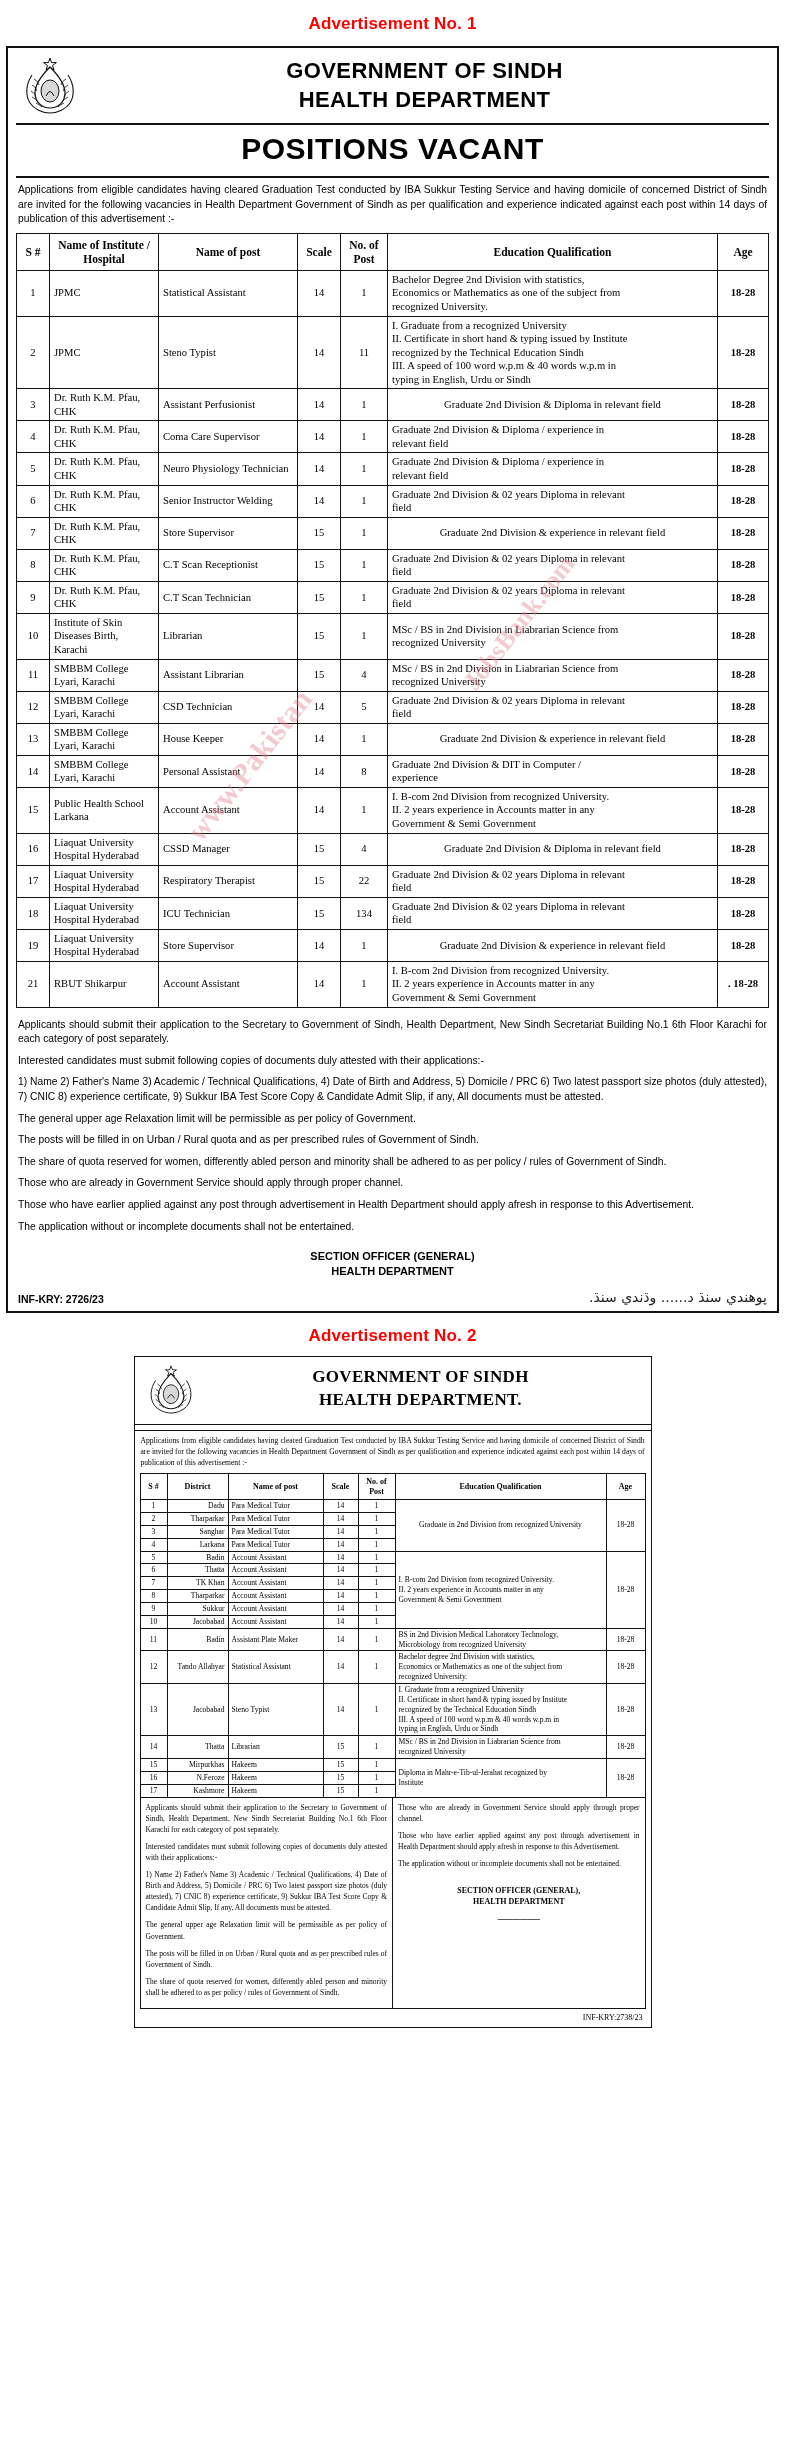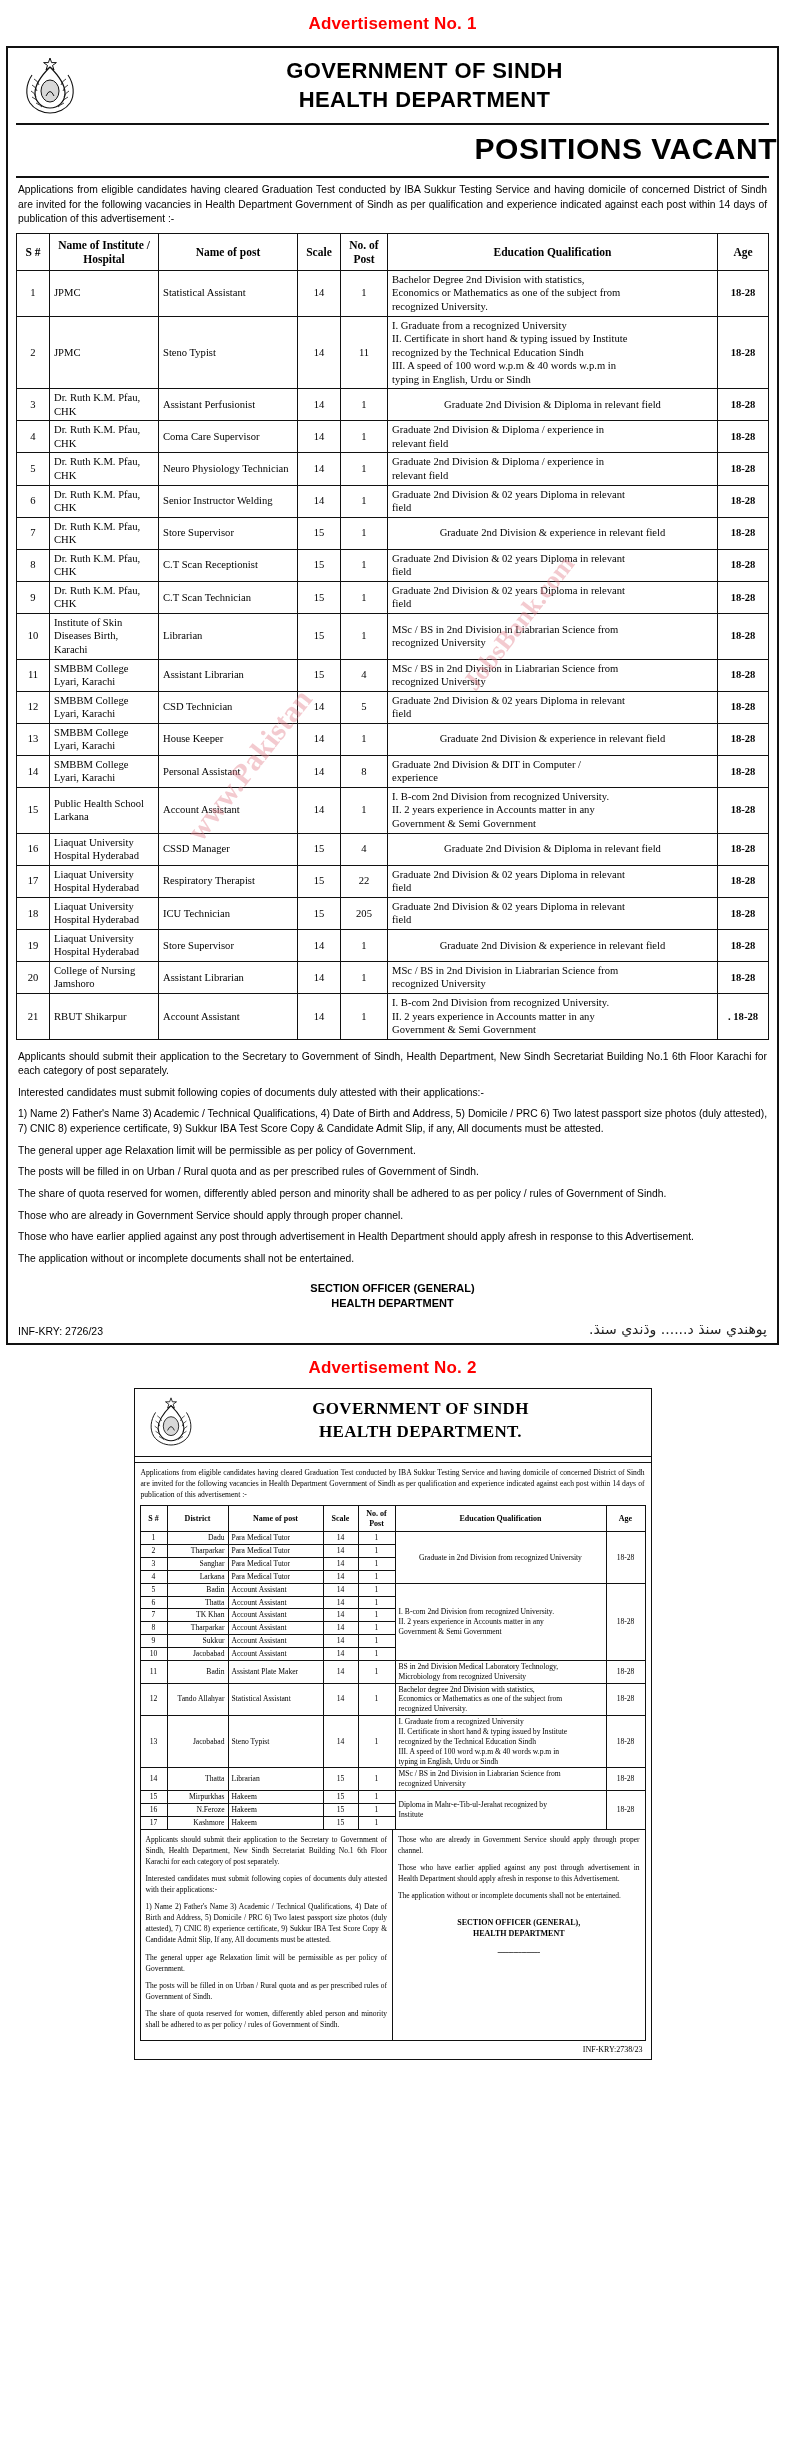--- a/index.html
+++ b/index.html
@@ -21,21 +21,21 @@
   }
   .ad1-head{display:flex;align-items:center;padding:7px 10px 4px 10px;}
   .crest{width:64px;flex:0 0 64px;display:flex;justify-content:center;}
   .ad1-titles{flex:1;text-align:center;}
   .ad1-titles .t1,.ad1-titles .t2{
     font-family:"Liberation Sans",sans-serif;font-weight:bold;
     font-size:22px;letter-spacing:.4px;line-height:1.32;
   }
   .rule{border-top:2px solid #111;margin:4px 8px 0 8px;}
   .pv{
-    text-align:right;font-family:"Liberation Sans",sans-serif;font-weight:bold;
+    text-align:center;font-family:"Liberation Sans",sans-serif;font-weight:bold;
     font-size:30px;letter-spacing:.5px;padding:7px 0 6px 0;
   }
   .intro{
     font-size:10.3px;line-height:1.42;text-align:justify;
     padding:5px 10px 6px 10px;font-family:"Liberation Sans",sans-serif;
   }
 
   
   table.t{border-collapse:collapse;width:calc(100% - 16px);margin:0 8px 6px 8px;
     font-family:"Liberation Serif",serif;}
@@ -58,21 +58,21 @@
   
   .notes{padding:4px 10px 2px 10px;}
   .notes p{margin:0 0 7px 0;font-size:10.3px;line-height:1.42;text-align:justify;
     font-family:"Liberation Sans",sans-serif;}
   .sign{
     text-align:center;font-weight:bold;font-size:11px;line-height:1.35;
     padding:6px 0 10px 0;font-family:"Liberation Sans",sans-serif;
   }
   .ad1-foot{display:flex;justify-content:space-between;align-items:flex-end;
     padding:0 10px 6px 10px;}
-  .inf{font-size:10.5px;font-family:"Liberation Sans",sans-serif;}
+  .inf{font-size:10.5px;font-family:"Liberation Sans",sans-serif;font-weight:bold;}
   .urdu{font-size:14px;direction:rtl;font-family:"DejaVu Sans",sans-serif;color:#222;}
 
   
   .ad2wrap{padding:0 0 10px 0;}
   .ad2{
     width:516px;margin:0 auto;border:1.5px solid #111;background:#fff;
     font-family:"Liberation Serif",serif;position:relative;
   }
   .ad2-head{display:flex;align-items:center;padding:6px 8px 4px 8px;}
   .ad2-crest{width:56px;flex:0 0 56px;display:flex;justify-content:center;}
@@ -380,47 +380,35 @@
               <span class="eline">Graduate 2nd Division &amp; 02 years Diploma in relevant</span>
               <span class="eline">field</span>
             </td>
             <td class="c-age">18-28</td>
           </tr>
           <tr>
             <td class="c-sn">18</td>
             <td class="c-inst">Liaquat University Hospital Hyderabad</td>
             <td class="c-post">ICU Technician</td>
             <td class="c-scale">15</td>
-            <td class="c-nop">205</td>
+            <td class="c-nop">134</td>
             <td class="c-edu edu-left">
               <span class="eline">Graduate 2nd Division &amp; 02 years Diploma in relevant</span>
               <span class="eline">field</span>
             </td>
             <td class="c-age">18-28</td>
           </tr>
           <tr>
             <td class="c-sn">19</td>
             <td class="c-inst">Liaquat University Hospital Hyderabad</td>
             <td class="c-post">Store Supervisor</td>
             <td class="c-scale">14</td>
             <td class="c-nop">1</td>
             <td class="c-edu edu-center">
               <span class="eline">Graduate 2nd Division &amp; experience in relevant field</span>
-            </td>
-            <td class="c-age">18-28</td>
-          </tr>
-          <tr>
-            <td class="c-sn">20</td>
-            <td class="c-inst">College of Nursing Jamshoro</td>
-            <td class="c-post">Assistant Librarian</td>
-            <td class="c-scale">14</td>
-            <td class="c-nop">1</td>
-            <td class="c-edu edu-left">
-              <span class="eline">MSc / BS in 2nd Division in Liabrarian Science from</span>
-              <span class="eline">recognized University</span>
             </td>
             <td class="c-age">18-28</td>
           </tr>
           <tr>
             <td class="c-sn">21</td>
             <td class="c-inst">RBUT Shikarpur</td>
             <td class="c-post">Account Assistant</td>
             <td class="c-scale">14</td>
             <td class="c-nop">1</td>
             <td class="c-edu edu-left">

